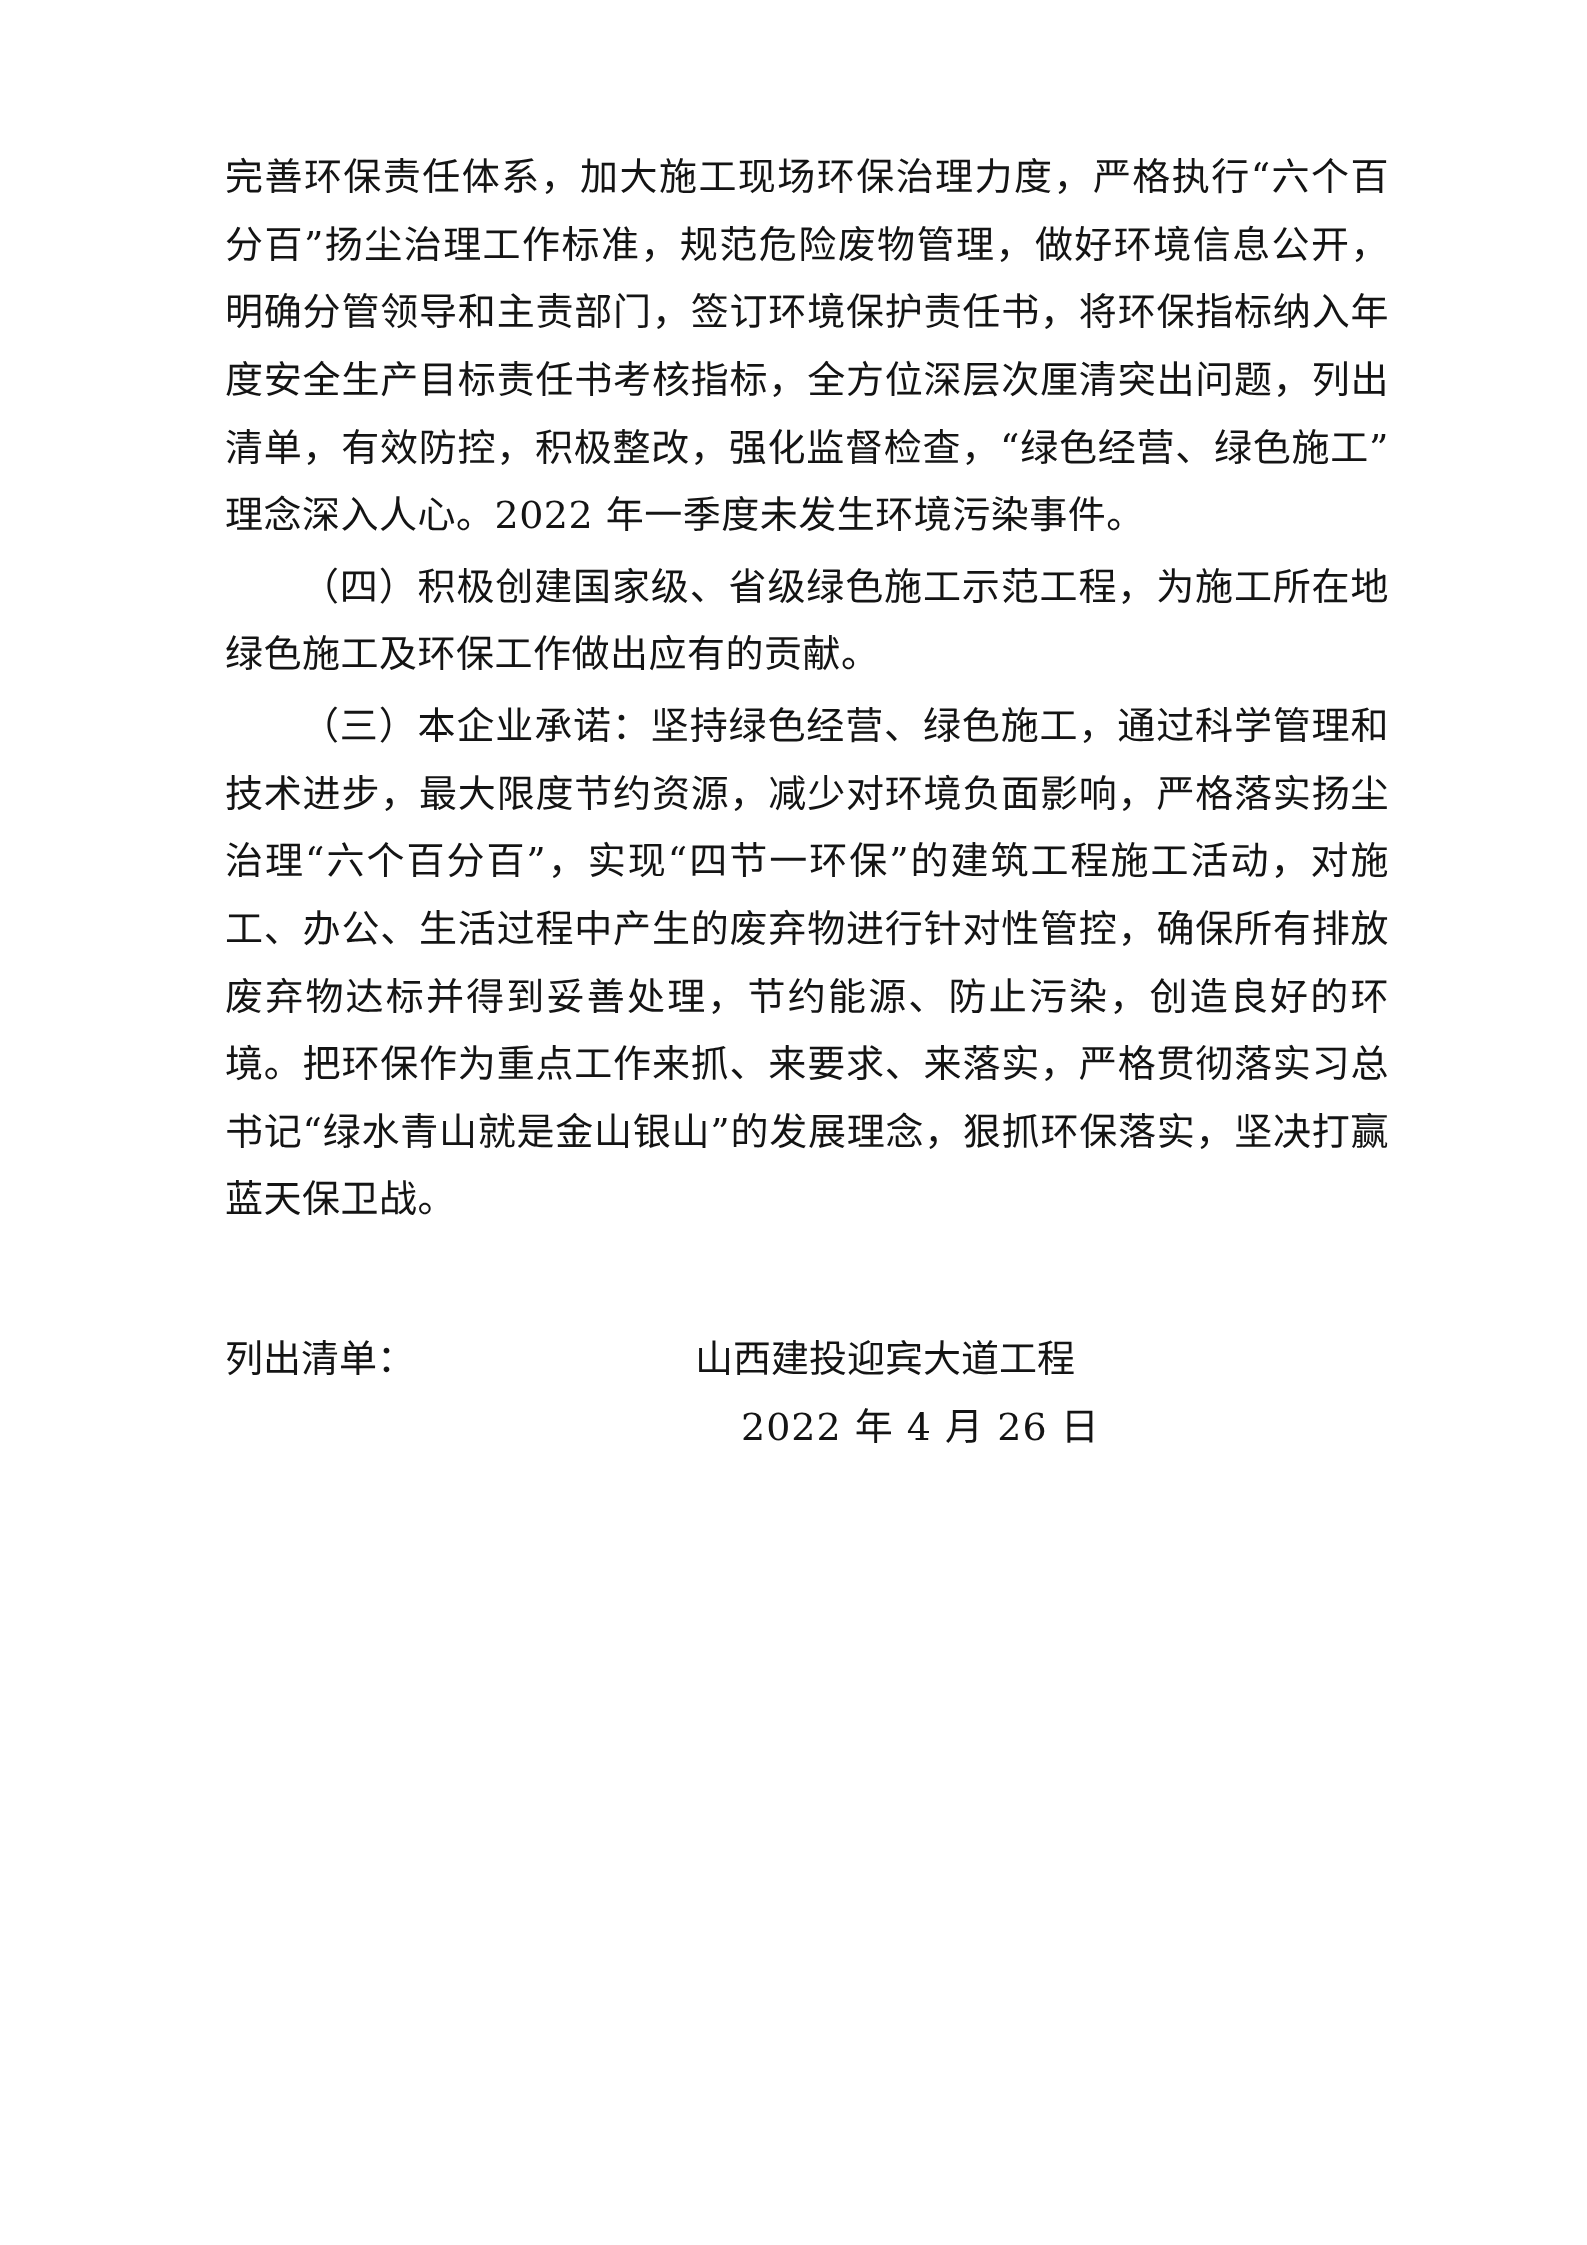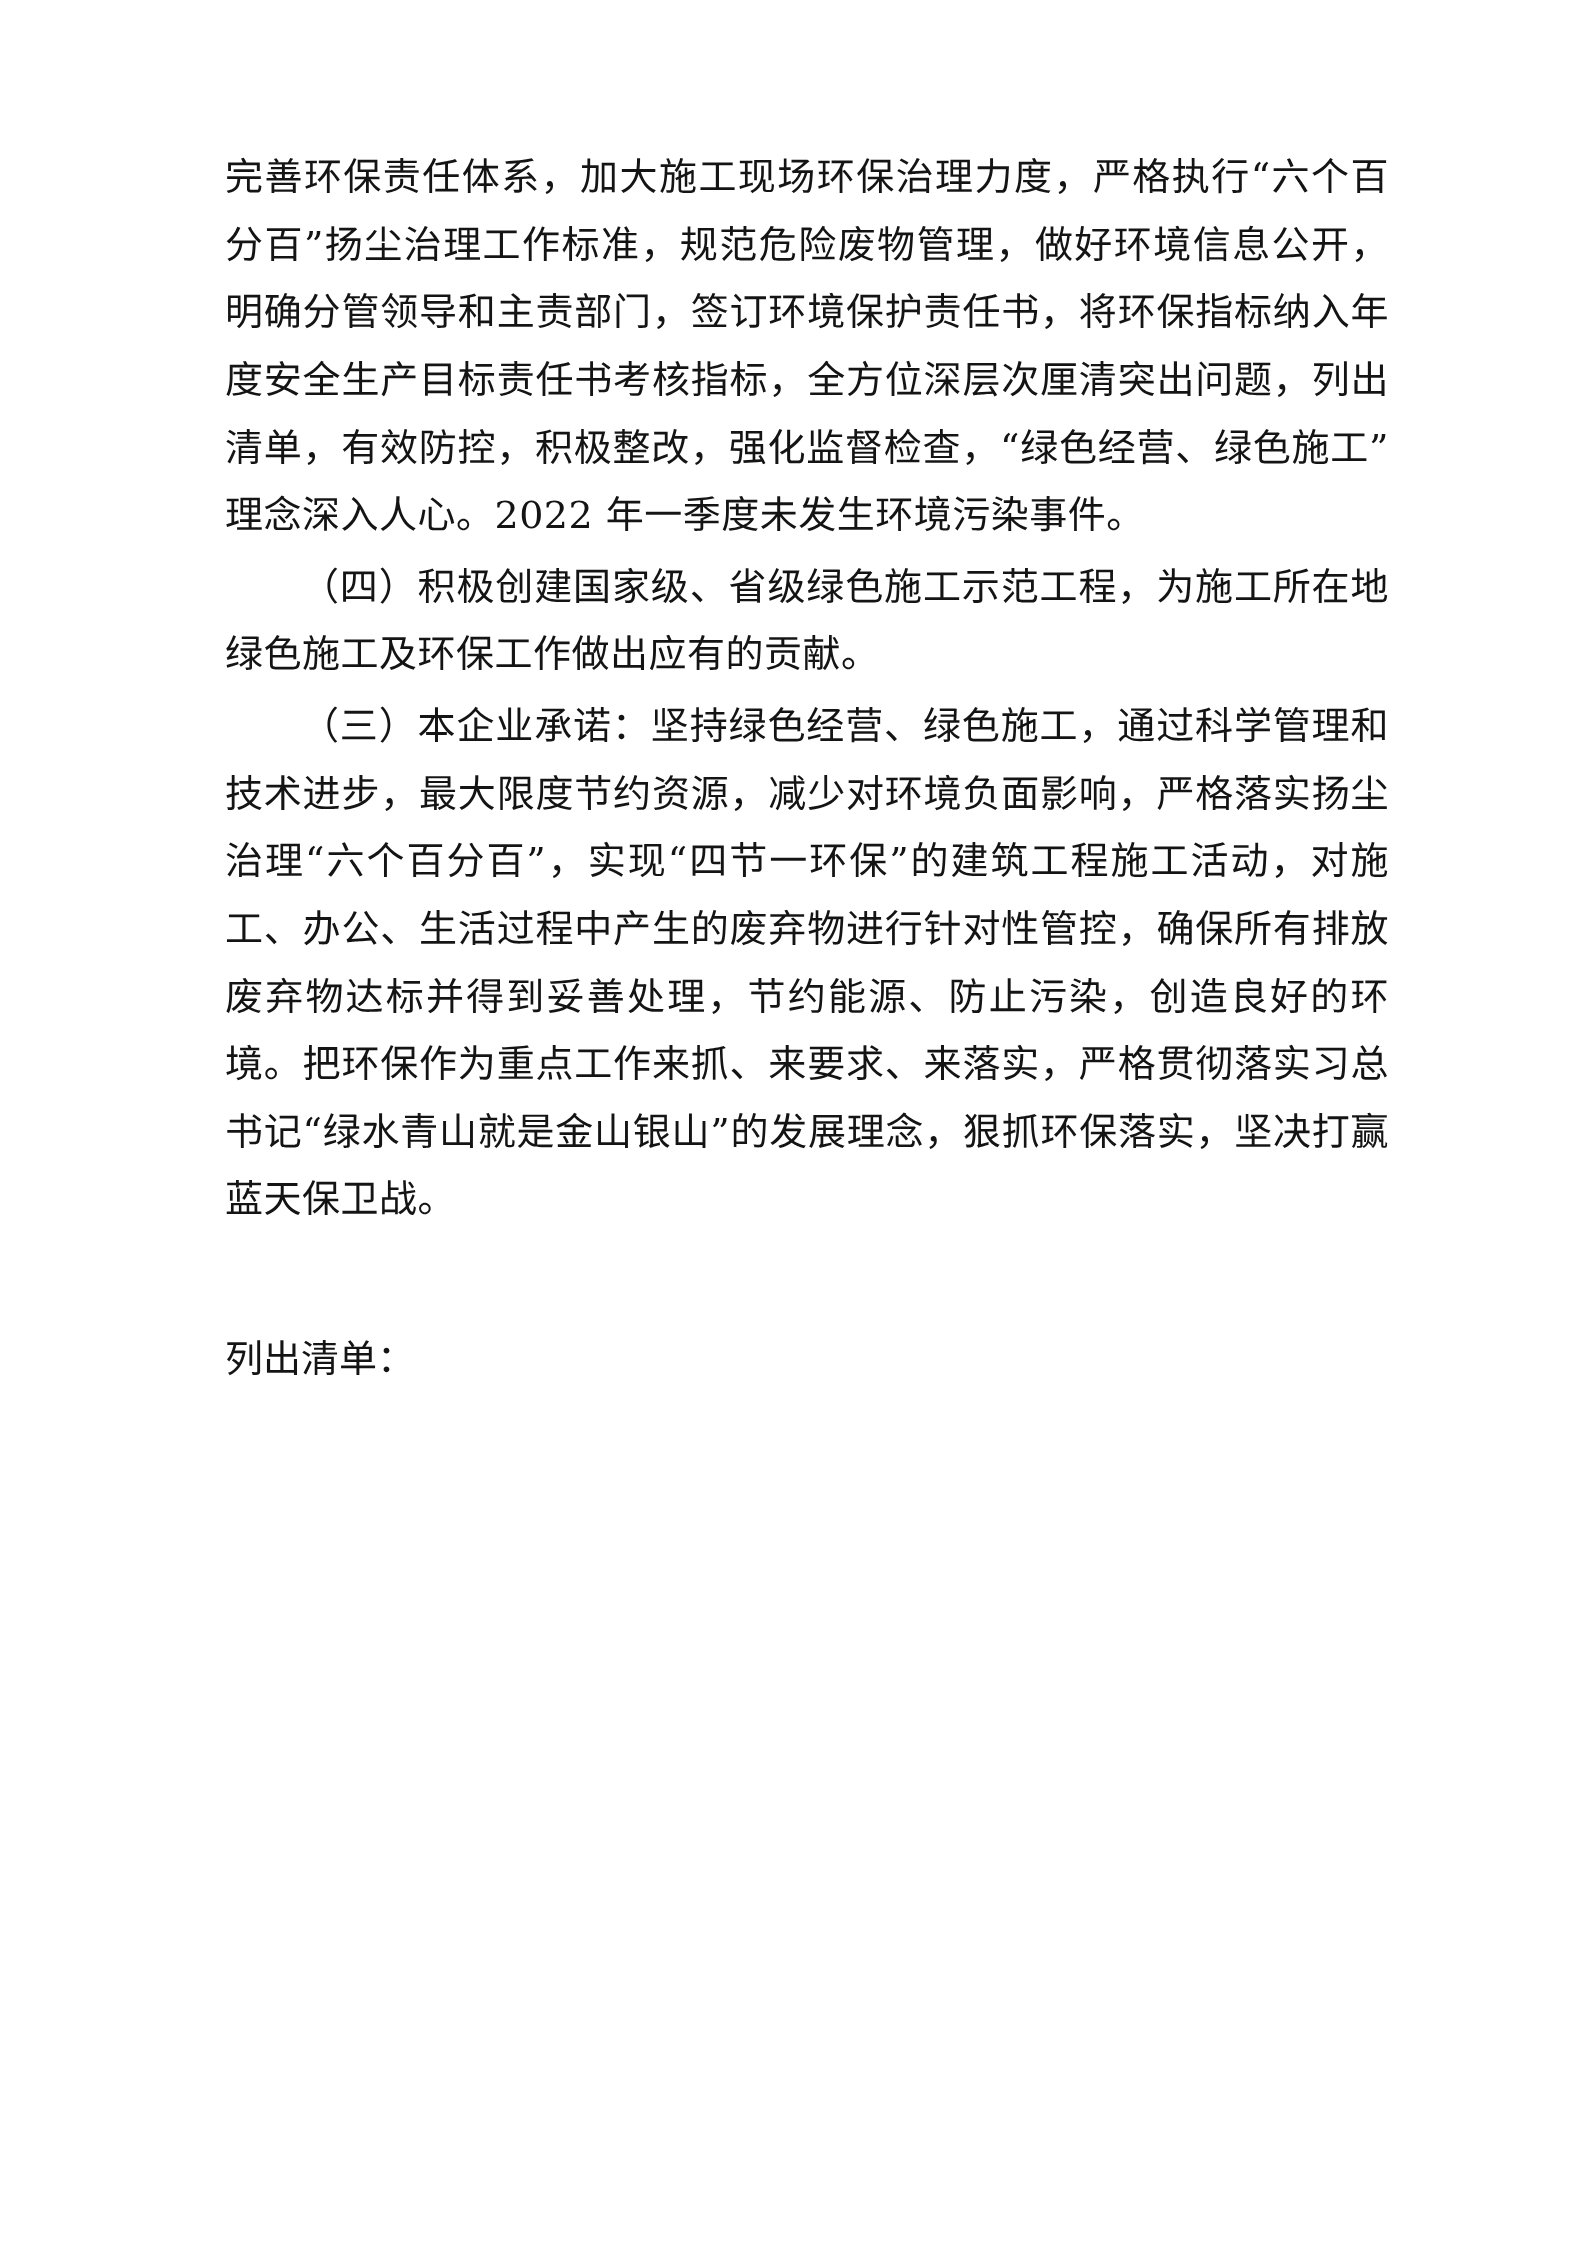--- a/index.html
+++ b/index.html
@@ -85,17 +85,19 @@
     <p class="para indent">（四）积极创建国家级、省级绿色施工示范工程，为施工所在地绿色施工及环保工作做出应有的贡献。</p>
 
     <p class="para indent">（三）本企业承诺：坚持绿色经营、绿色施工，通过科学管理和技术进步，最大限度节约资源，减少对环境负面影响，严格落实扬尘治理“六个百分百”，实现“四节一环保”的建筑工程施工活动，对施工、办公、生活过程中产生的废弃物进行针对性管控，确保所有排放废弃物达标并得到妥善处理，节约能源、防止污染，创造良好的环境。把环保作为重点工作来抓、来要求、来落实，严格贯彻落实习总书记“绿水青山就是金山银山”的发展理念，狠抓环保落实，坚决打赢蓝天保卫战。</p>
 
   </div>
 
   <div class="signature-block">
     <div class="sig-row">
       <div class="sig-left nowrap">列出清单：</div>
       <div class="sig-right">
+        <span class="line l1 nowrap">山西建投迎宾大道工程</span>
+        <span class="line l3 nowrap">2022 年 4 月 26 日</span>
       </div>
     </div>
   </div>
 
 </div>
 
 </body></html>

